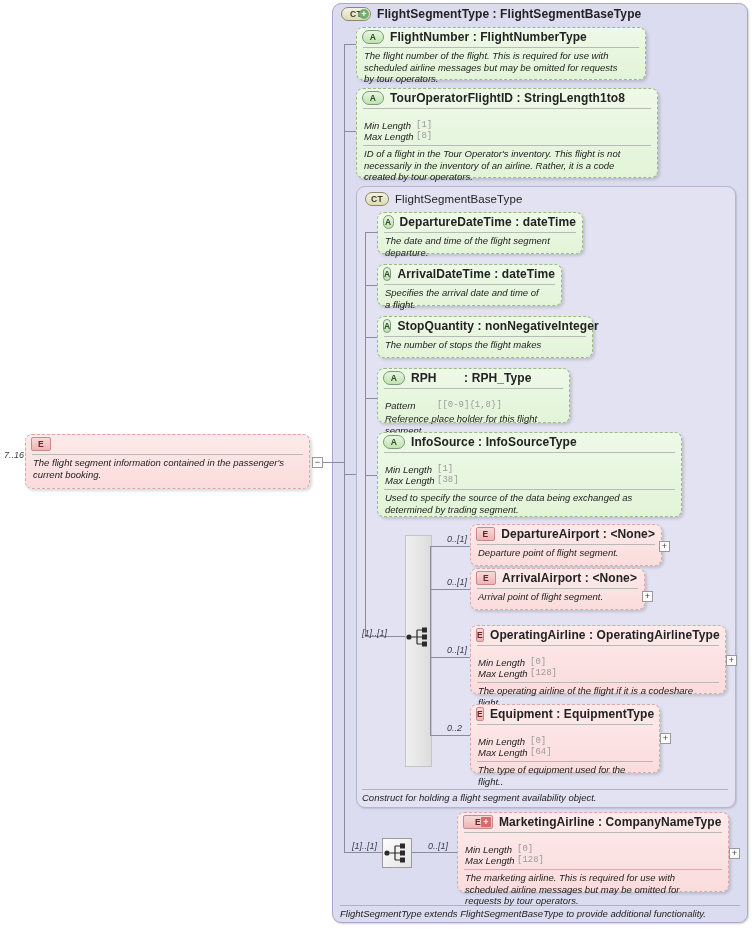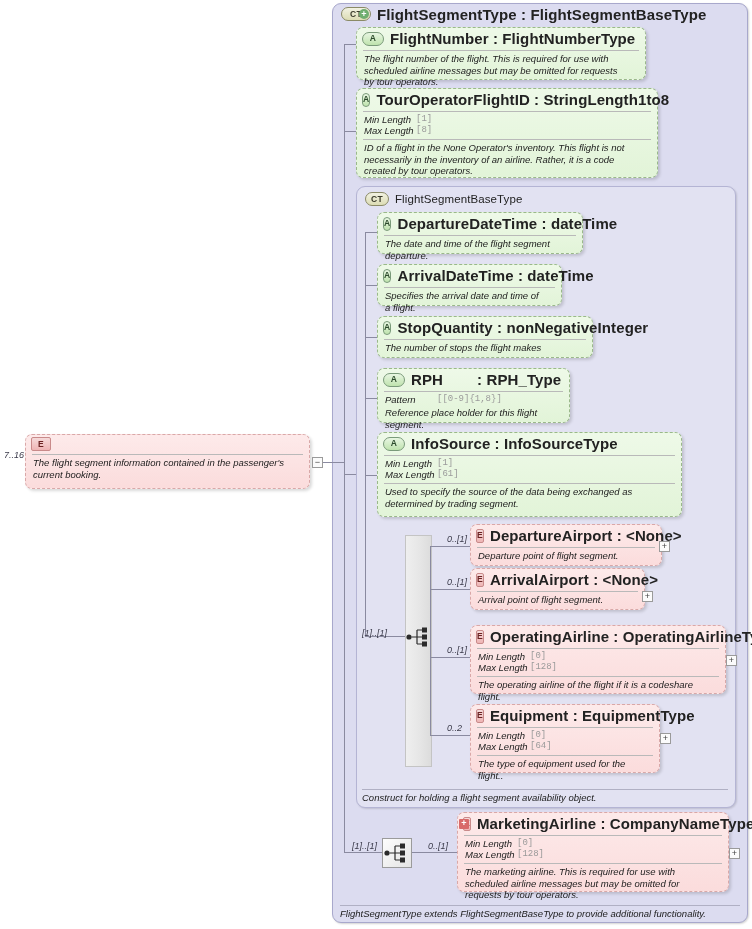--- a/index.html
+++ b/index.html
@@ -32,21 +32,21 @@
     box-shadow:1px 1px 2px rgba(0,0,0,.14);
   }
 
   
   .hdr{
     display:flex;align-items:center;gap:6px;
     padding:2px 6px 2px 5px;
     white-space:nowrap;
   }
   .hdr .title{
-    font-size:15px;font-weight:bold;color:#222;
+    font-size:12px;font-weight:bold;color:#222;
     letter-spacing:.1px;
   }
   .hdr .title.plain{font-weight:normal;font-size:11.5px;}
 
   
   .badge{
     display:inline-flex;align-items:center;justify-content:center;
     box-sizing:border-box;
     font-size:8.5px;font-weight:bold;line-height:1;
     letter-spacing:.3px;
@@ -100,21 +100,21 @@
   }
   
   .elem{
     background:linear-gradient(180deg,#fdeaea 0%,#fbdcdc 100%);
     border:1px dashed #d9a8a8;
     border-radius:7px;
     box-shadow:2px 2px 3px rgba(0,0,0,.15);
   }
 
   .sep{height:1px;background:#b9b9b9;margin:1px 6px 0 6px;}
-  .facets{padding:2px 6px 2px 7px;line-height:11px;}
+  .facets{padding:2px 6px 2px 7px;line-height:11px;margin-top:9px;}
   .facet{display:flex;}
   .facet .fname{font-style:italic;font-size:9.5px;color:#222;width:52px;}
   .facet .fval{font-size:9px;color:#9a9a9a;font-family:"Liberation Mono",monospace;}
   .desc{
     padding:2px 21px 3px 7px;
     font-style:italic;font-size:9.5px;line-height:11.5px;color:#1c1c1c;
   }
 
   
   .ln{position:absolute;background:#8a8aa0;}
@@ -200,21 +200,21 @@
       <div class="facet">
         <span class="fname">Min Length</span>
         <span class="fval">[1]</span>
       </div>
       <div class="facet">
         <span class="fname">Max Length</span>
         <span class="fval">[8]</span>
       </div>
     </div>
     <div class="sep"></div>
-    <div class="desc">ID of a flight in the None Operator's inventory. This flight is not necessarily in the inventory of an airline. Rather, it is a code created by tour operators.</div>
+    <div class="desc">ID of a flight in the Tour Operator's inventory. This flight is not necessarily in the inventory of an airline. Rather, it is a code created by tour operators.</div>
   </div>
 
   <div class="node ct-inner" style="left:356px;top:186px;width:380px;height:622px;"></div>
 
   <div class="ln lnh" style="left:344px;top:474px;width:12px;height:1px;"></div>
 
   <div class="node hdr" style="left:360px;top:190px;width:330px;height:18px;">
     <span class="badge badge-ct">CT</span>
     <span class="title plain">FlightSegmentBaseType</span>
   </div>
@@ -277,21 +277,21 @@
       <span class="title">InfoSource : InfoSourceType</span>
     </div>
     <div class="sep"></div>
     <div class="facets">
       <div class="facet">
         <span class="fname">Min Length</span>
         <span class="fval">[1]</span>
       </div>
       <div class="facet">
         <span class="fname">Max Length</span>
-        <span class="fval">[61]</span>
+        <span class="fval">[38]</span>
       </div>
     </div>
     <div class="sep"></div>
     <div class="desc">Used to specify the source of the data being exchanged as determined by trading segment.</div>
   </div>
 
   <div class="ln lnh" style="left:365px;top:636px;width:40px;height:1px;"></div>
 
   <div class="seqbar" style="left:405px;top:535px;width:25px;height:230px;"></div>
 

